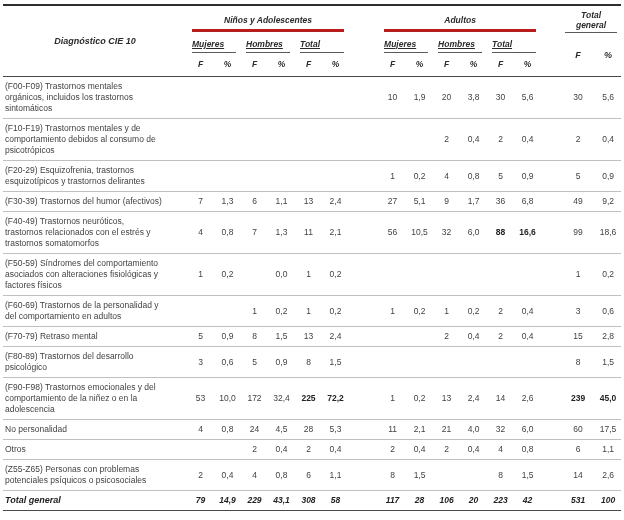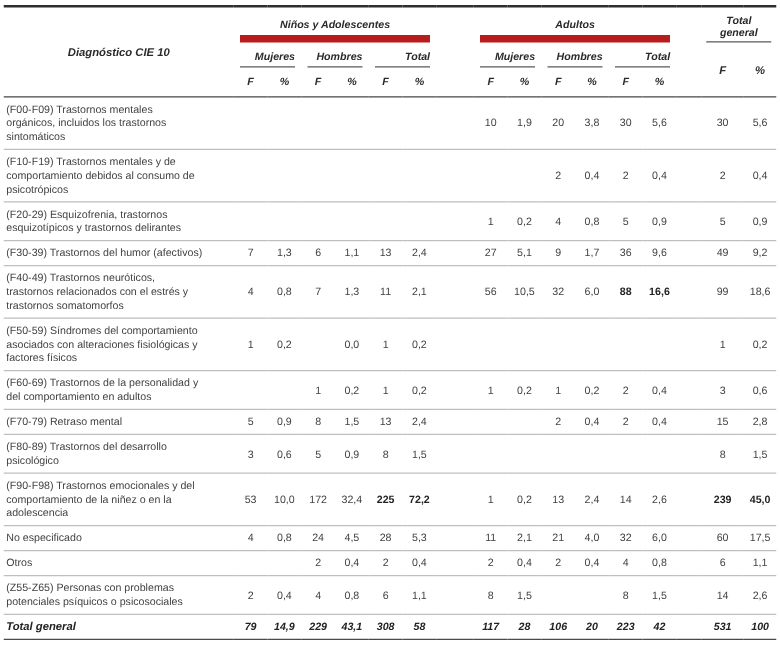--- a/index.html
+++ b/index.html
@@ -34,38 +34,39 @@
   }
   th.diag-head {
     border-bottom: 1.4px solid #474747;
     font-size: 9px;
   }
   th.group-head { height: 26px; }
   th.group-head .uline {
     display: block;
     padding: 8px 0 4px 0;
     margin: 0 5px;
-    border-bottom: 6px solid #b91c1c;
+    border-bottom: 3px solid #b91c1c;
     text-align: center;
   }
   th.total-head .uline2 {
     display: block;
     padding: 4px 0 2px 0;
     margin: 0 4px;
     border-bottom: 1px solid #5a5a5a;
     text-align: center;
     line-height: 10px;
   }
   th.sub-head { height: 20px; }
   th.sub-head .uline {
     display: block;
     padding: 5px 0 3px 0;
     margin: 0 5px;
     border-bottom: 1px solid #5a5a5a;
-    text-align: right;
+    text-align: left;
+    text-decoration: underline;
   }
   tr.fp-row th {
     padding: 3px 0 4px 0;
     border-bottom: 1.4px solid #474747;
     text-align: center;
     height: 16px;
   }
   th.gap-head { border-bottom: 1.4px solid #474747; }
   th.tg-fp {
     border-bottom: 1.4px solid #474747;
@@ -248,21 +249,21 @@
           <td>6</td>
           <td>1,1</td>
           <td>13</td>
           <td>2,4</td>
           <td></td>
           <td>27</td>
           <td>5,1</td>
           <td>9</td>
           <td>1,7</td>
           <td>36</td>
-          <td>9,6</td>
+          <td>6,8</td>
           <td></td>
           <td>49</td>
           <td>9,2</td>
         </tr>
         <tr>
           <th class="diag">(F40-49) Trastornos neuróticos, trastornos relacionados con el estrés y trastornos somatomorfos</th>
           <td>4</td>
           <td>0,8</td>
           <td>7</td>
           <td>1,3</td>
@@ -368,21 +369,21 @@
           <td>0,2</td>
           <td>13</td>
           <td>2,4</td>
           <td>14</td>
           <td>2,6</td>
           <td></td>
           <td class="em">239</td>
           <td class="em">45,0</td>
         </tr>
         <tr>
-          <th class="diag">No especificado</th>
+          <th class="diag">No personalidad</th>
           <td>4</td>
           <td>0,8</td>
           <td>24</td>
           <td>4,5</td>
           <td>28</td>
           <td>5,3</td>
           <td></td>
           <td>11</td>
           <td>2,1</td>
           <td>21</td>

